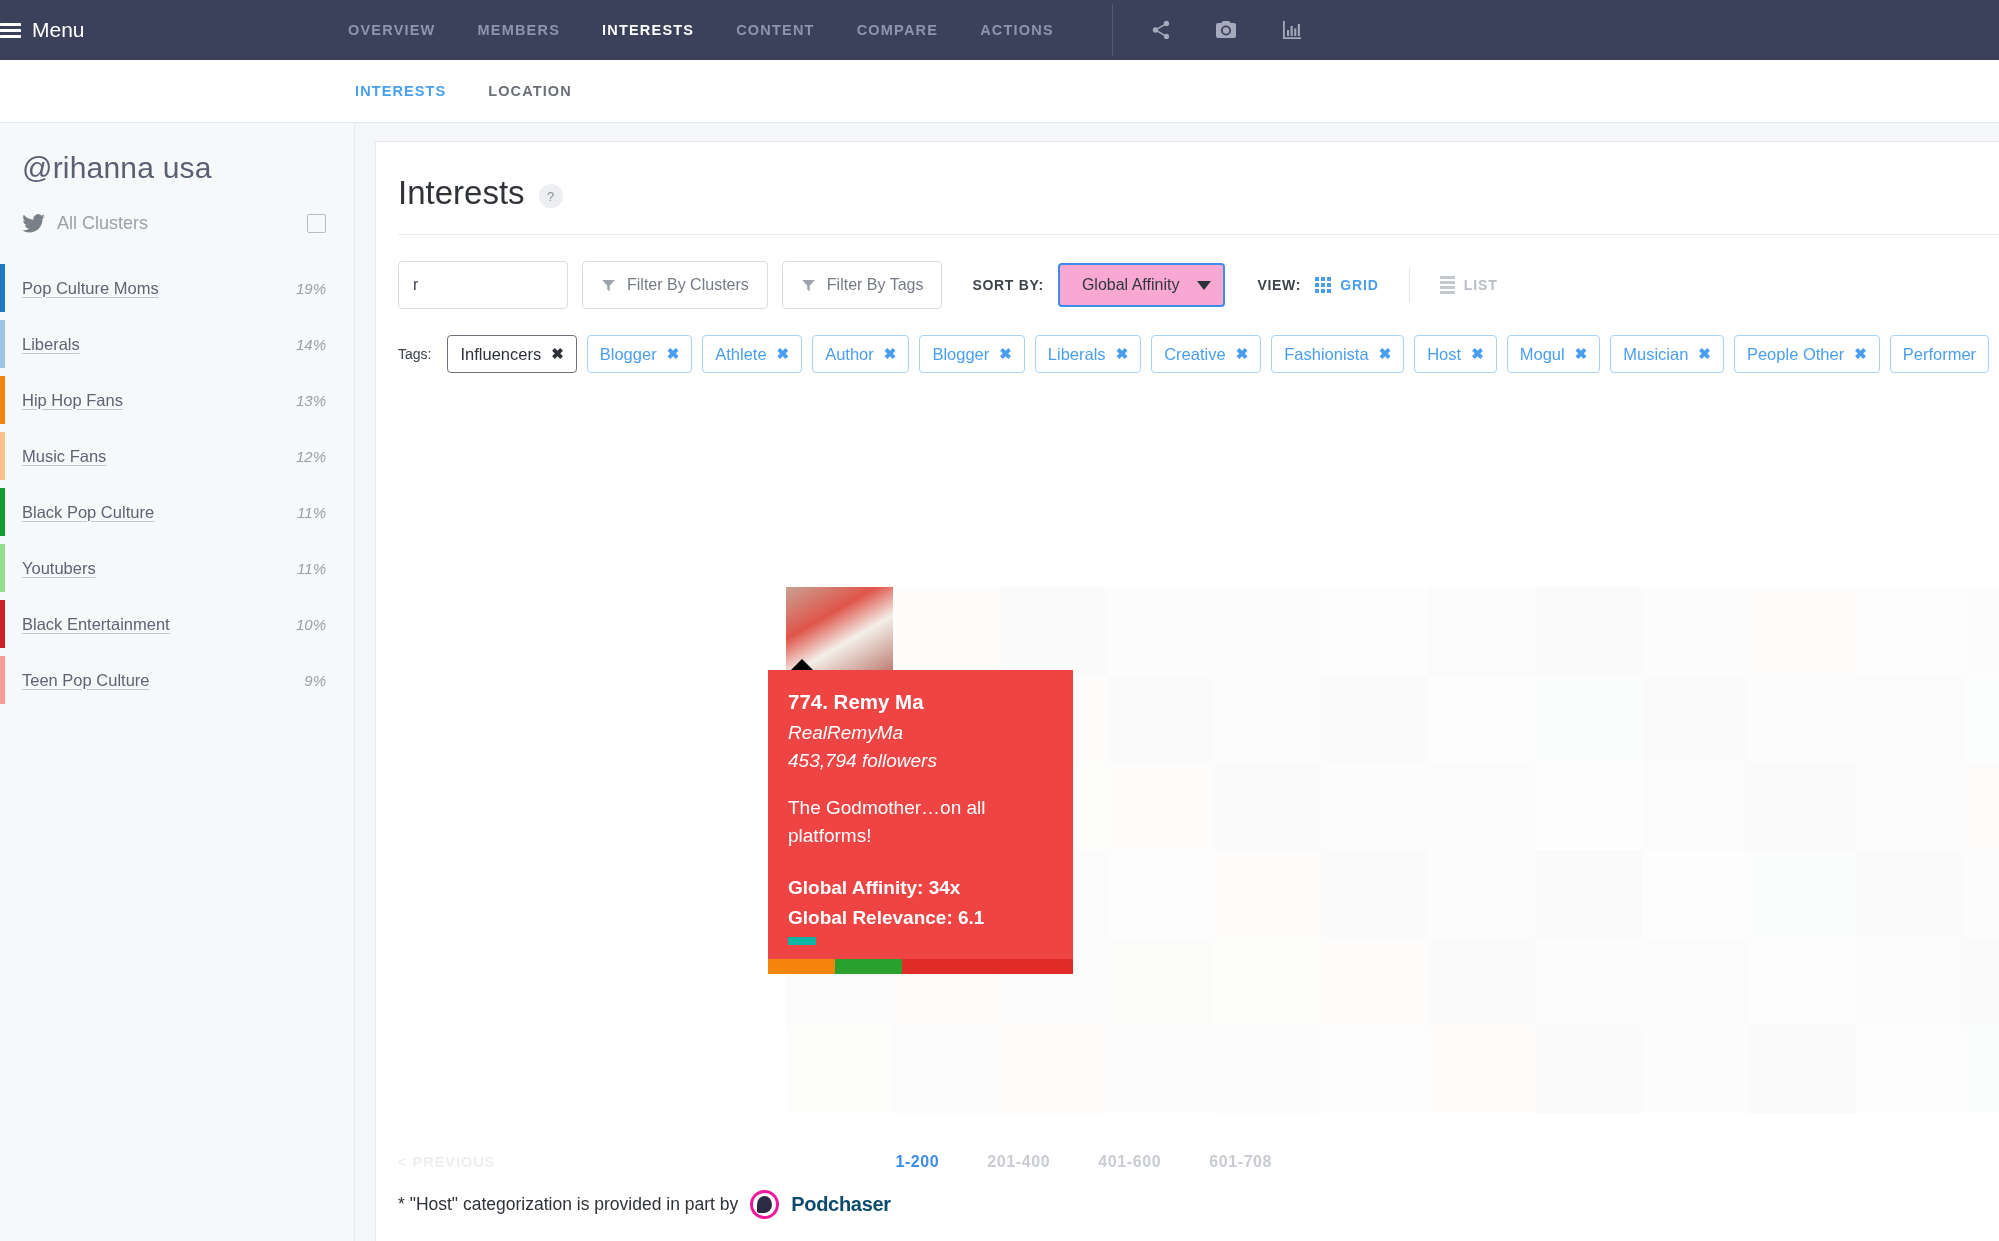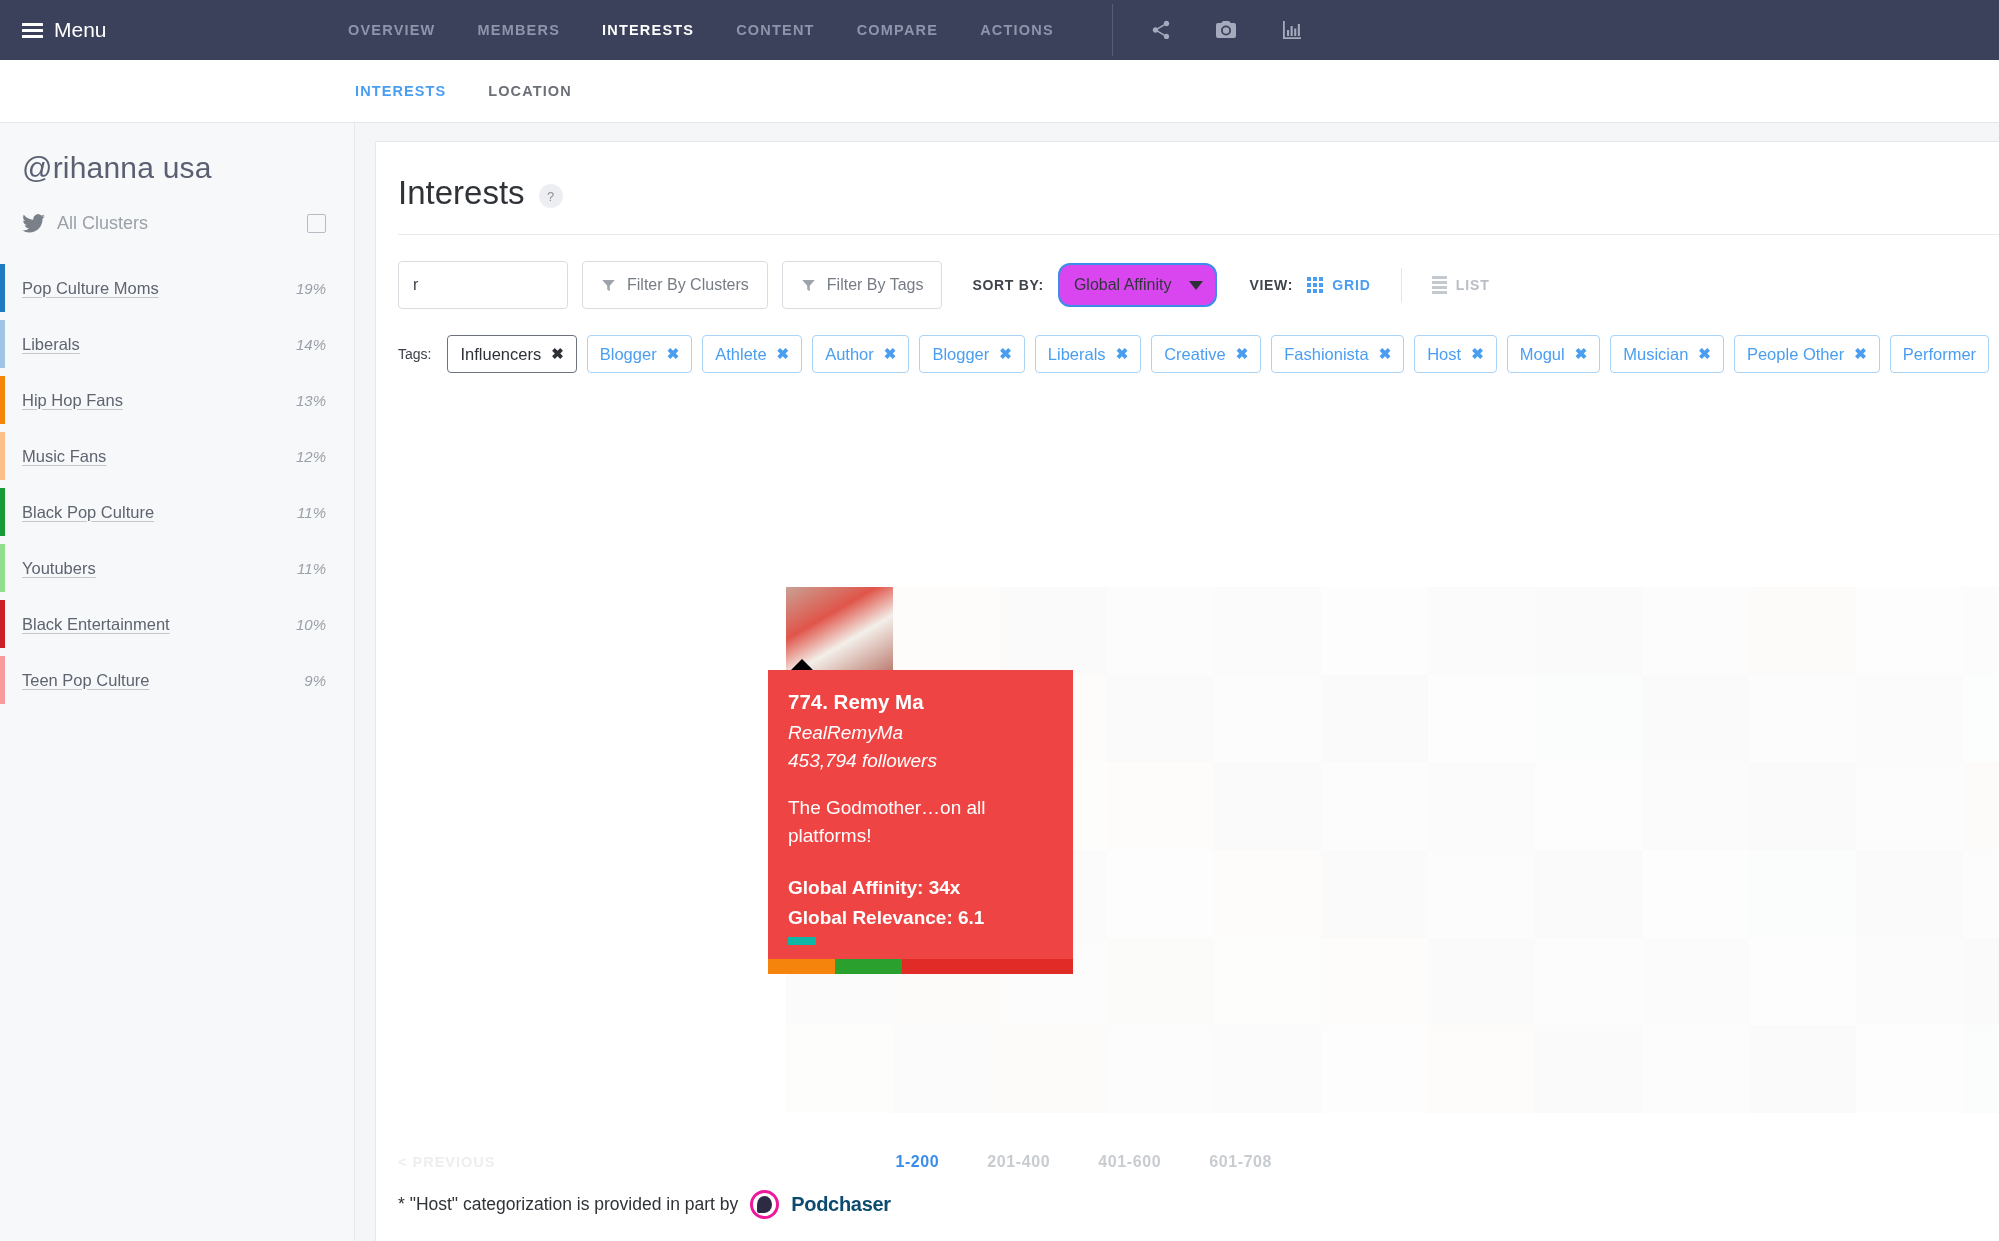--- a/index.html
+++ b/index.html
@@ -11,21 +11,21 @@
   }
 
   
   .topnav {
     height: 60px; background: #3b415a;
     display: flex; align-items: center;
     position: relative;
   }
   .menu-btn {
     display: flex; align-items: center; gap: 11px;
-    color: #ffffff; font-size: 21px; padding-left: 22px;
+    color: #ffffff; font-size: 21px; 
     cursor: pointer; font-weight: 400;
   }
   .hamburger { display: flex; flex-direction: column; gap: 3px; }
   .hamburger span { display: block; width: 21px; height: 3px; background: #fff; border-radius: .5px; }
 
   .topnav-tabs {
     display: flex; align-items: center; gap: 42px;
     position: absolute; left: 348px; top: 0; height: 60px;
   }
   .topnav-tabs .tab {
@@ -129,24 +129,24 @@
     height: 48px; border: 1px solid #d9dde2; border-radius: 4px;
     display: flex; align-items: center; gap: 11px; padding: 0 18px;
     font-size: 16px; color: #767c85; background: #fff; cursor: pointer;
   }
   .funnel { width: 15px; height: 15px; fill: #9da3ab; }
   .sortby-label {
     font-size: 14px; font-weight: 700; color: #3f444b;
     letter-spacing: .7px; margin-left: 16px;
   }
   .select-box {
-    height: 44px; min-width: 158px; border: 2px solid #3b8ceb; border-radius: 12px;
+    height: 44px; min-width: 158px; border: 2px solid #3b8ceb; border-radius: 4px;
     display: flex; align-items: center; justify-content: space-between;
-    padding: 0 12px 0 14px; font-size: 16px; color: #31363d;
-    background: #d946ef; cursor: pointer; gap: 18px;
+    padding: 0 12px 0 22px; font-size: 16px; color: #31363d;
+    background: #f9a8d4; cursor: pointer; gap: 18px;
   }
   .caret { width: 0; height: 0; border-left: 7px solid transparent;
            border-right: 7px solid transparent; border-top: 9px solid #2c3137; }
   .view-label {
     font-size: 14px; font-weight: 700; color: #3f444b;
     letter-spacing: .7px; margin-left: 18px;
   }
   .view-opt {
     display: flex; align-items: center; gap: 9px; cursor: pointer;
     font-size: 14px; font-weight: 700; letter-spacing: .9px;

